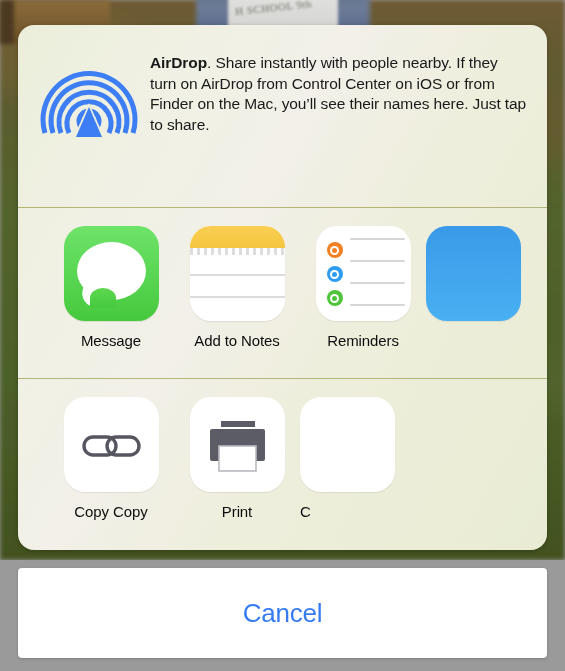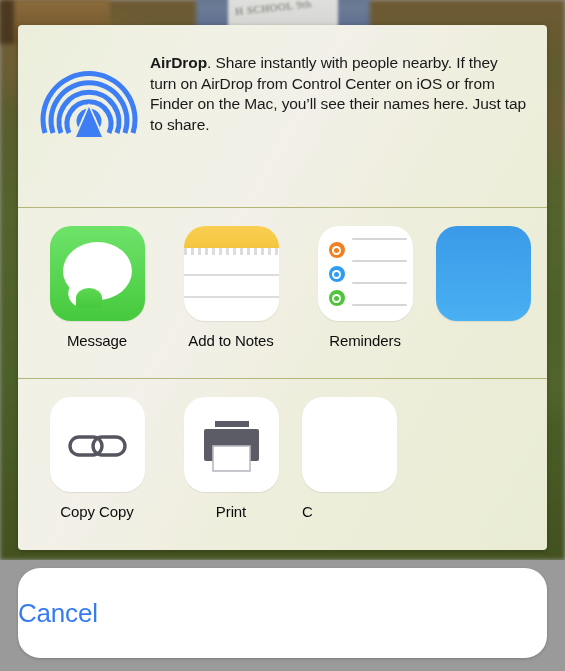--- a/index.html
+++ b/index.html
@@ -67,21 +67,21 @@
       linear-gradient(90deg, rgba(70,52,30,.9) 0 14px, rgba(0,0,0,0) 14px),
       linear-gradient(180deg, #8a6b3c 0%, #6d5328 100%);
     filter: blur(2px);
   }
 
   
   .sheet {
     position: absolute;
     left: 18px; top: 25px;
     width: 529px; height: 525px;
-    border-radius: 4px;
+    border-radius: 16px;
     overflow: hidden;
     background:
       linear-gradient(120deg, #eceedb 0%, #f0f1e4 22%, #f2f0e8 40%, #eeeedc 62%, #e9ecd3 100%);
     box-shadow: 0 1px 4px rgba(0,0,0,.25);
   }
 
   
   .airdrop {
     position: relative;
     height: 182px;
@@ -111,22 +111,22 @@
 
   
   .row {
     position: relative;
     height: 170px;
     padding-top: 18px;
     overflow: hidden;
   }
   .row-inner {
     display: flex;
-    gap: 8px;
-    padding-left: 16px;
+    gap: 0px;
+    padding-left: 30px;
   }
   .cell {
     width: 126px;
     flex: 0 0 126px;
     display: flex;
     flex-direction: column;
     align-items: center;
   }
   .tile {
     width: 95px; height: 95px;
@@ -244,23 +244,24 @@
   .tile-action svg { position: absolute; left: 0; top: 0; }
 
   .cell-partial { width: 126px; flex: 0 0 126px; }
 
   
   .cancel {
     position: absolute;
     left: 18px; top: 568px;
     width: 529px; height: 90px;
     background: #fff;
-    border-radius: 22px;
+    border-radius: 4px;
     display: flex;
     align-items: center;
+    justify-content: center;
     box-shadow: 0 1px 3px rgba(0,0,0,.2);
   }
   .cancel-label {
     color: #377bf0;
     font-size: 26px;
     letter-spacing: -0.2px;
   }
 </style>
 </head>
 <body>

